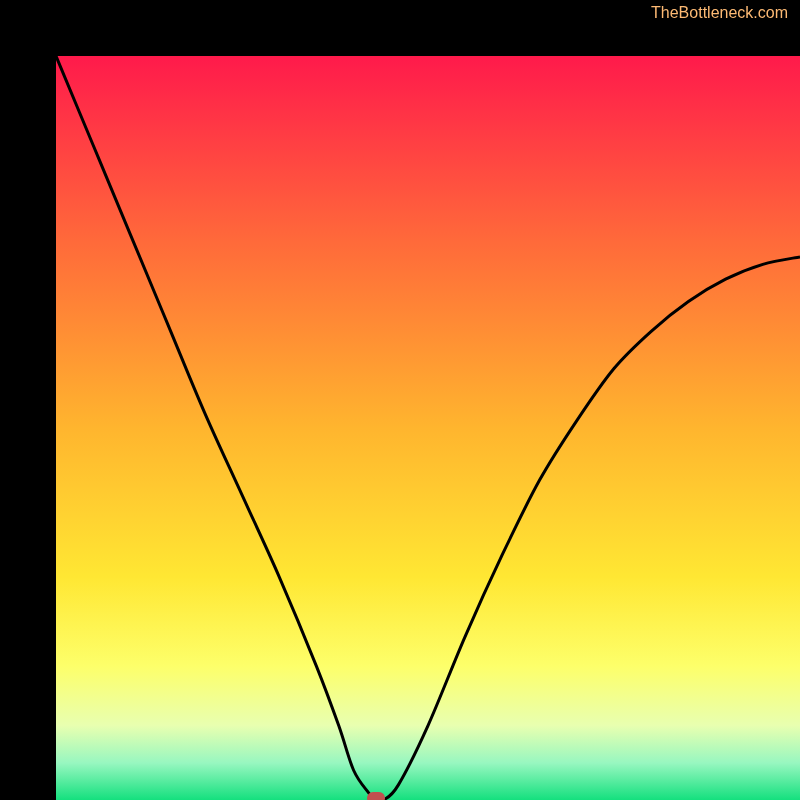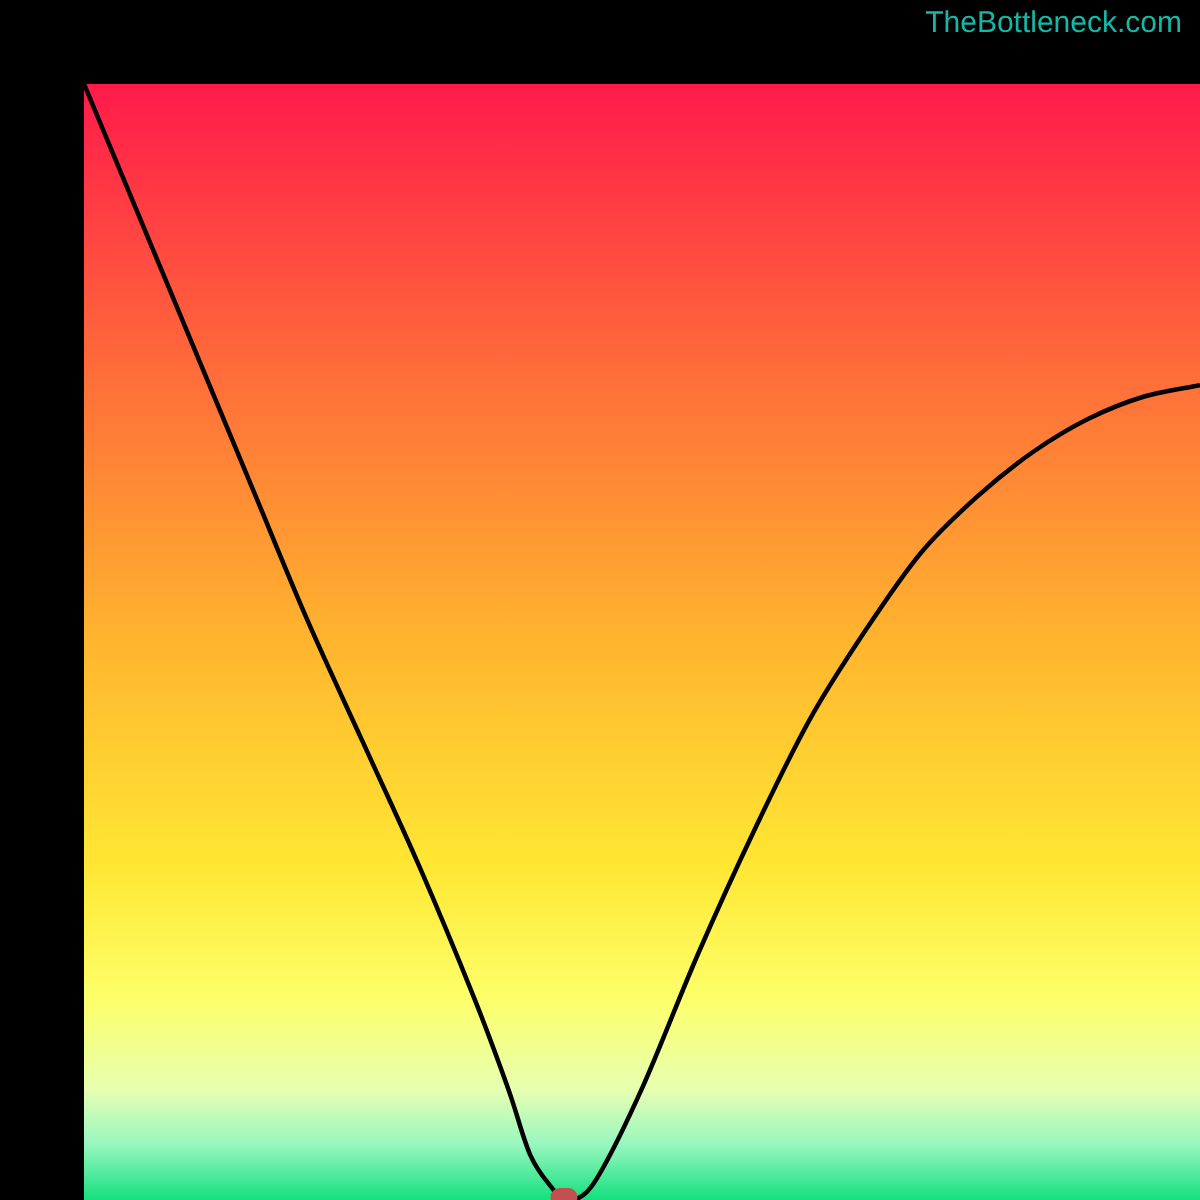--- a/index.html
+++ b/index.html
@@ -46,22 +46,22 @@
     position: absolute;
     width: 18px;
     height: 12px;
     background: #c1504f;
     border-radius: 6px;
   }
   .watermark {
     position: absolute;
     top: 4px;
     right: 12px;
-    color: #14b8a6;
-    font-size: 20px;
+    color: #fdba74;
+    font-size: 16px;
     font-weight: 500;
     z-index: 10;
   }
 </style>
 </head>
 <body>
 
 <div class="watermark">TheBottleneck.com</div>
 
 <div class="frame">

